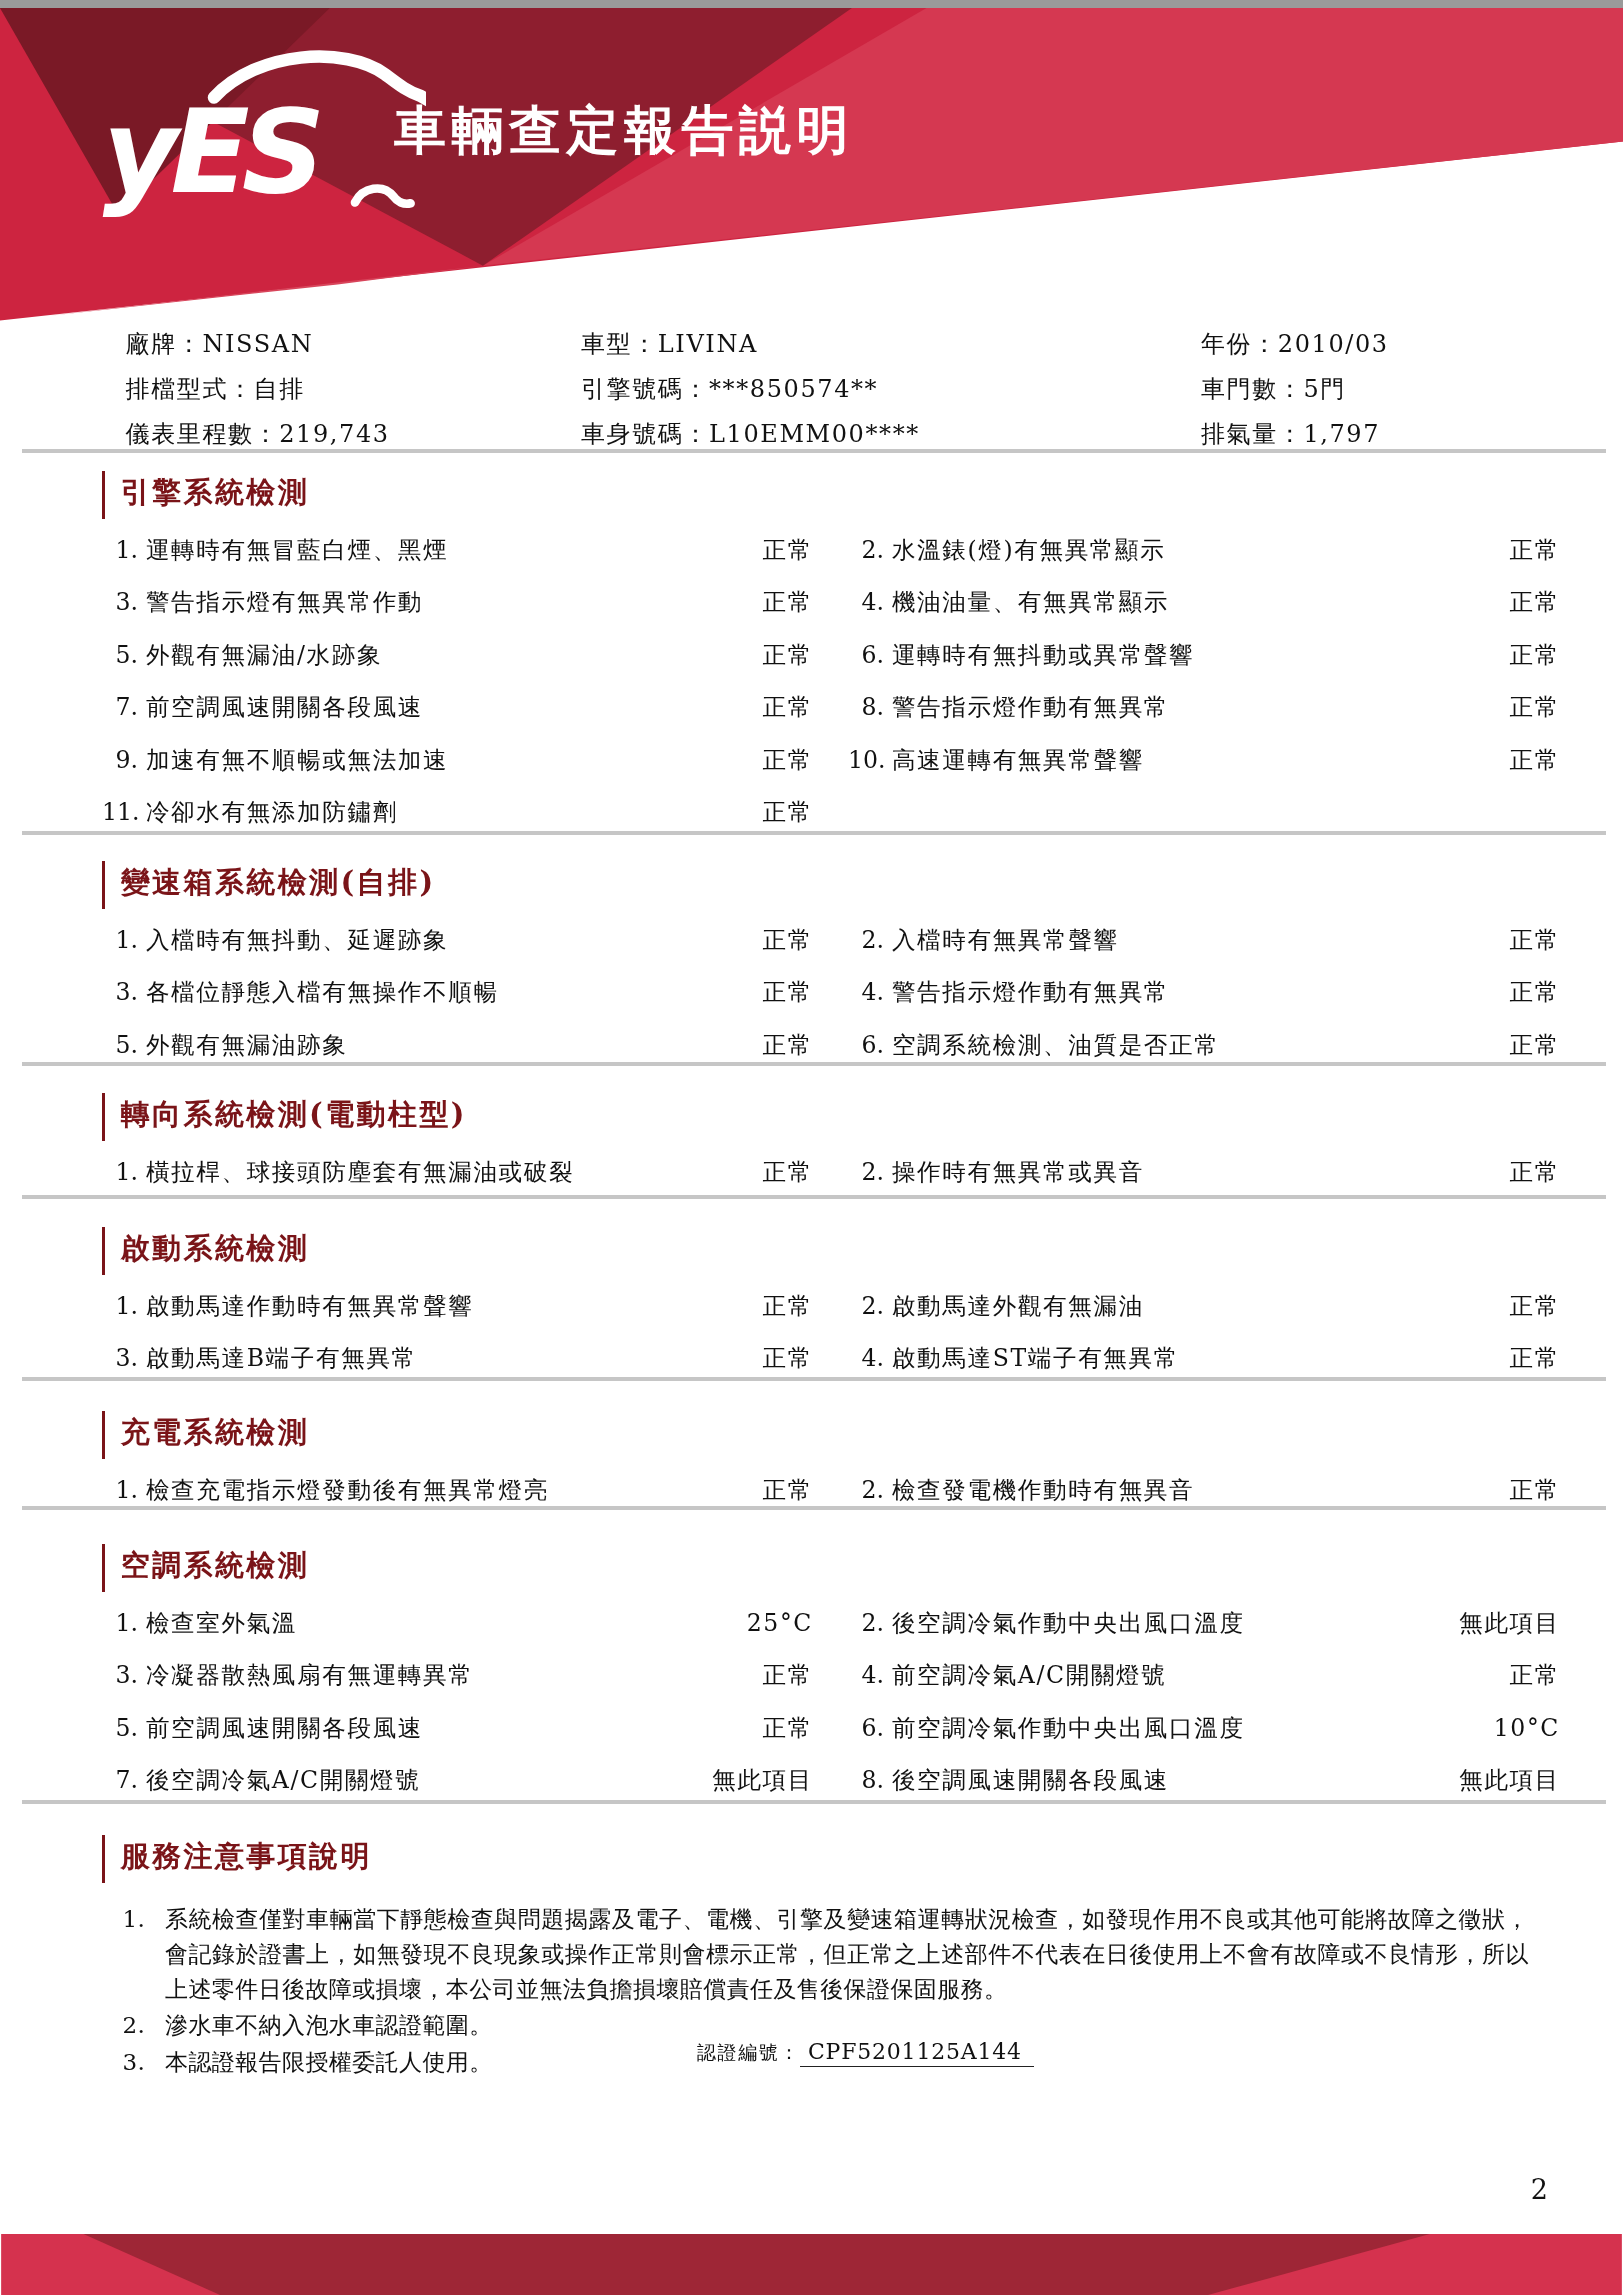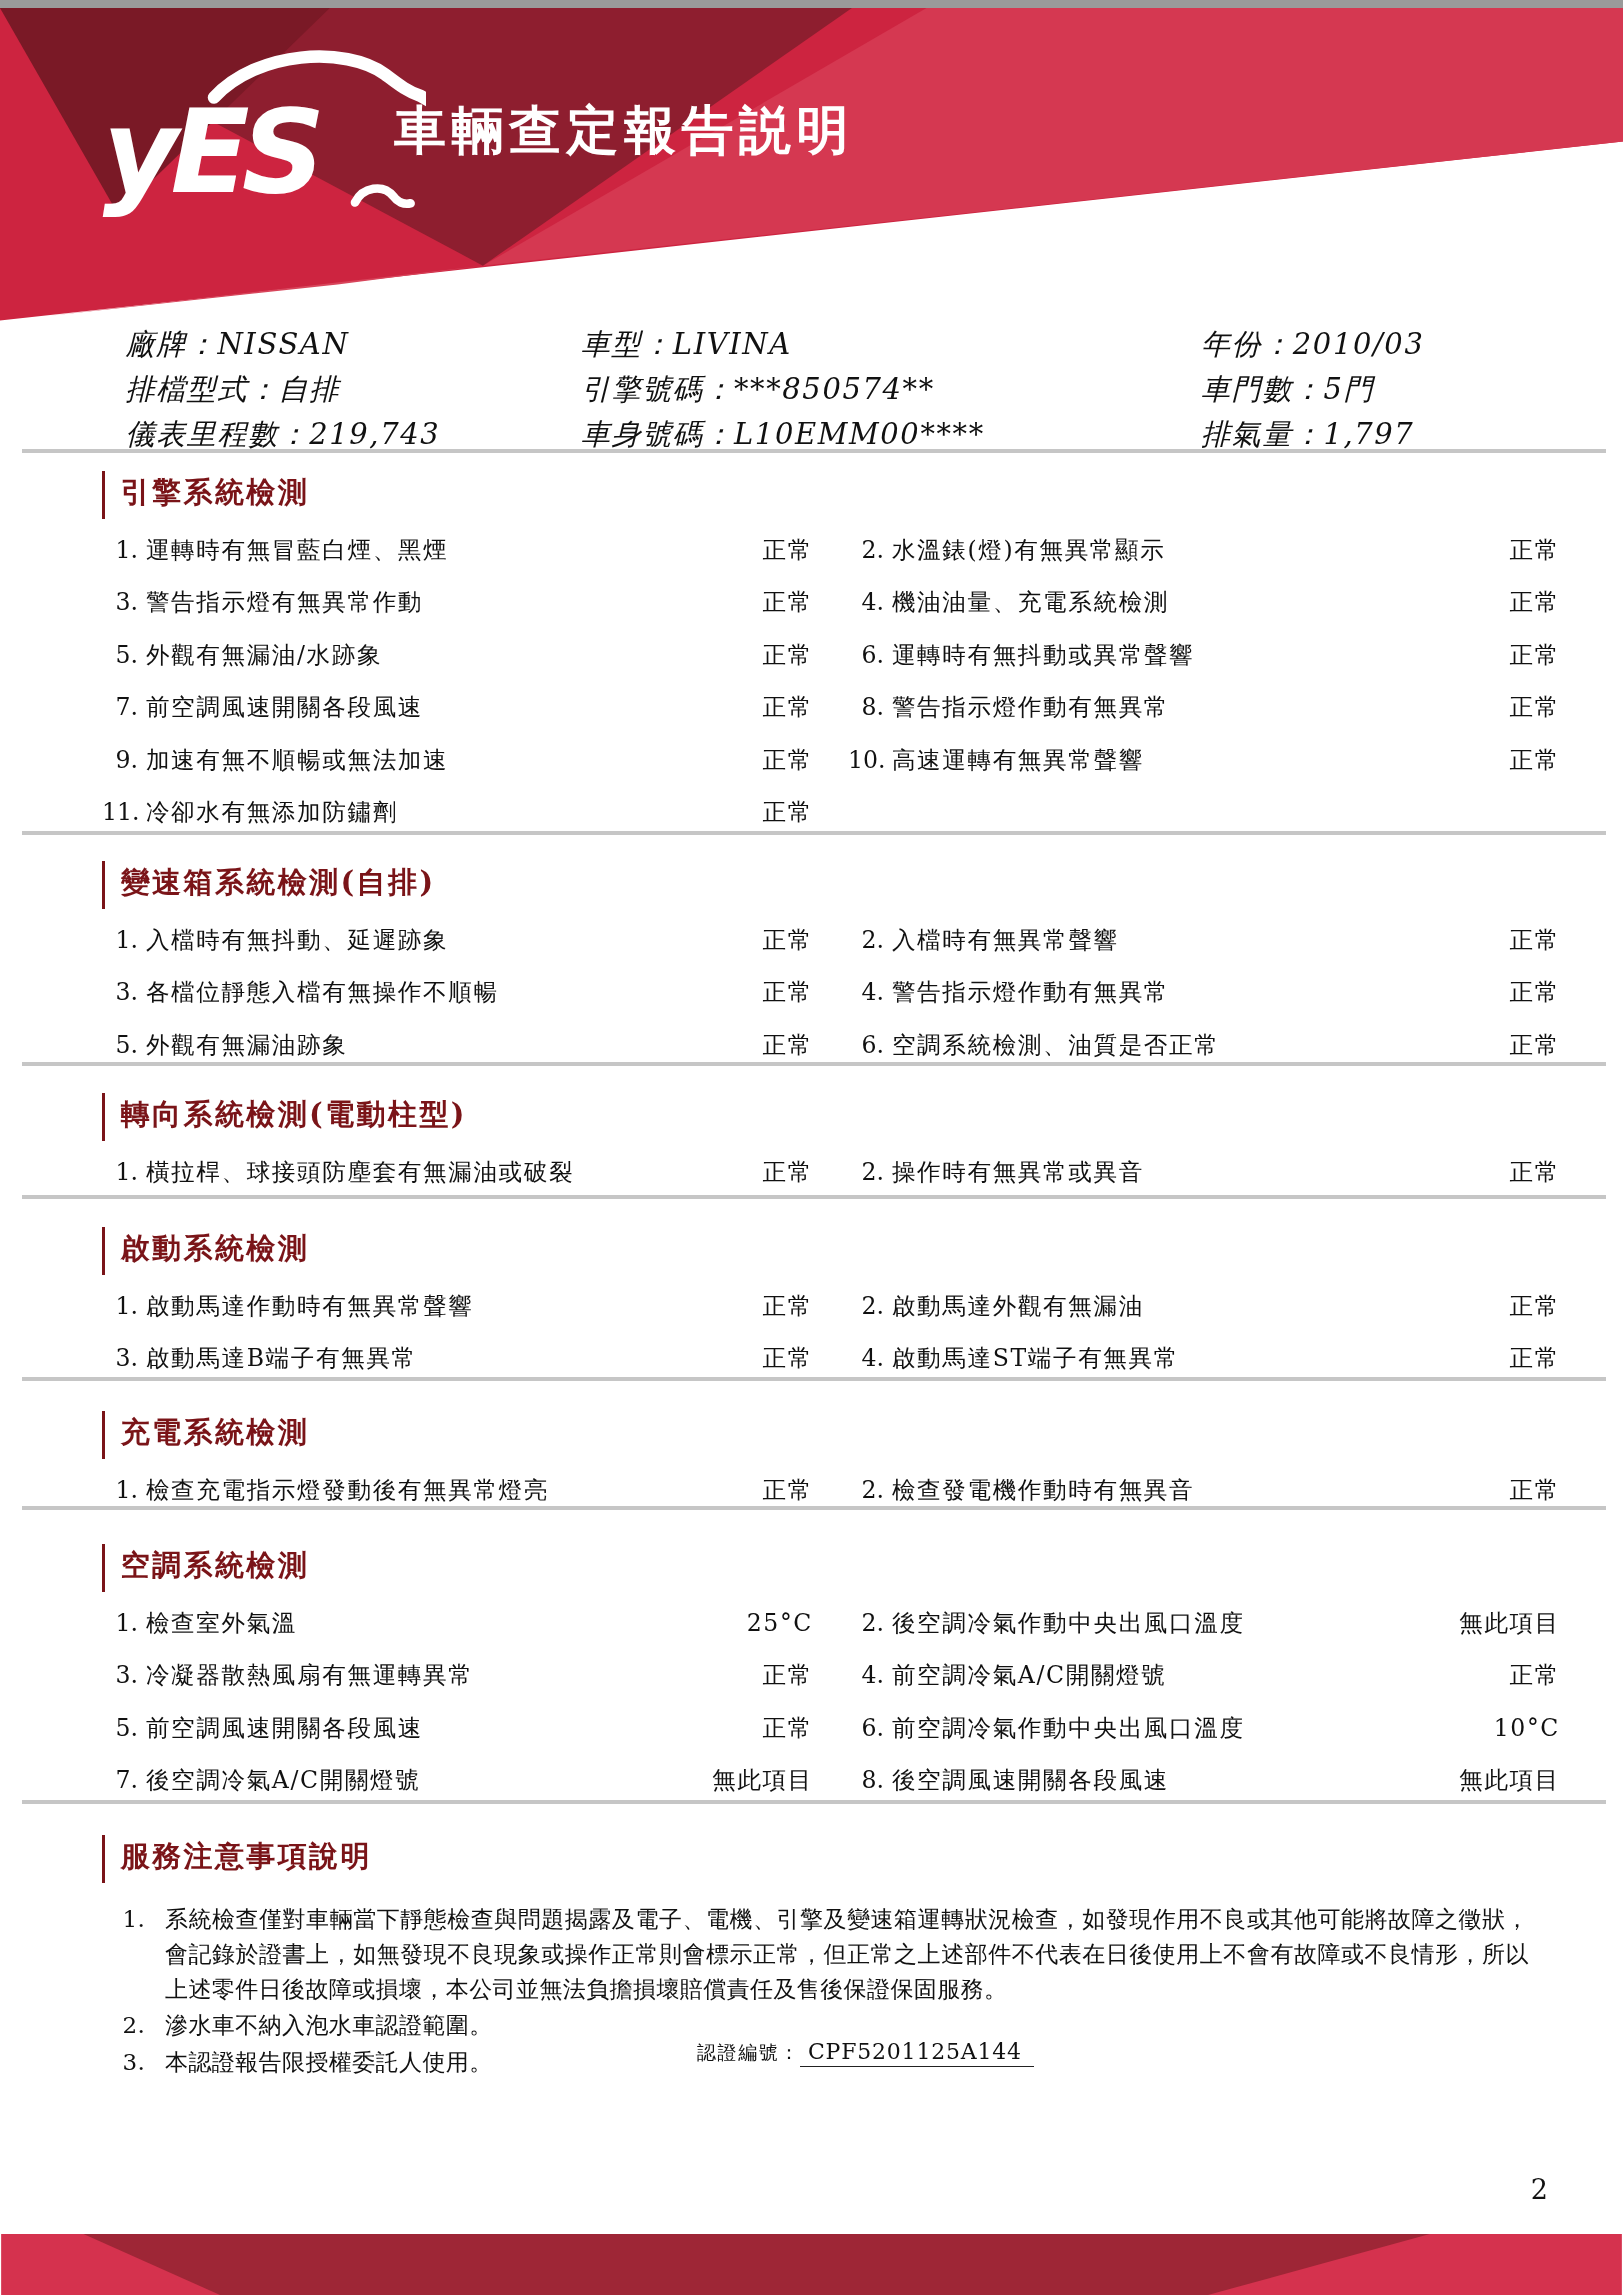--- a/index.html
+++ b/index.html
@@ -17,21 +17,21 @@
   .header svg{display:block;}
   .logo{position:absolute;left:96px;top:41px;width:330px;height:188px;}
   .header-title{
     position:absolute;left:394px;top:88px;
     font-family:"DejaVu Sans","Liberation Sans",sans-serif;
     font-weight:bold;font-size:52px;letter-spacing:5.5px;color:#ffffff;
     white-space:nowrap;
   }
   
   .info{position:absolute;left:102px;right:63px;top:314px;}
-  .info-row{display:flex;height:45px;line-height:45px;font-size:29px;letter-spacing:1.6px;font-style:italic;}
+  .info-row{display:flex;height:45px;line-height:45px;font-size:24px;letter-spacing:1.6px;}
   .info-cell1{width:479px;padding-left:23.6px;box-sizing:border-box;}
   .info-cell2{width:620px;}
   .info-cell3{flex:1;}
   
   .divider{position:absolute;left:22px;right:17.3px;height:3.9px;background:#c6c6c6;}
   .d1{top:441px;} .d2{top:823px;} .d3{top:1054px;} .d4{top:1187px;}
   .d5{top:1369px;} .d6{top:1498px;} .d7{top:1792px;}
   
   .section{position:absolute;left:102px;right:63px;}
   .s1{top:463px;} .s2{top:853px;} .s3{top:1085px;} .s4{top:1219px;}
@@ -125,21 +125,21 @@
         </div>
       </div>
       <div class="irow">
         <div class="icell l">
           <span class="inum">3.</span>
           <span class="ilabel">警告指示燈有無異常作動</span>
           <span class="ival">正常</span>
         </div>
         <div class="icell r">
           <span class="inum">4.</span>
-          <span class="ilabel">機油油量、充電系統檢測</span>
+          <span class="ilabel">機油油量、有無異常顯示</span>
           <span class="ival">正常</span>
         </div>
       </div>
       <div class="irow">
         <div class="icell l">
           <span class="inum">5.</span>
           <span class="ilabel">外觀有無漏油/水跡象</span>
           <span class="ival">正常</span>
         </div>
         <div class="icell r">

